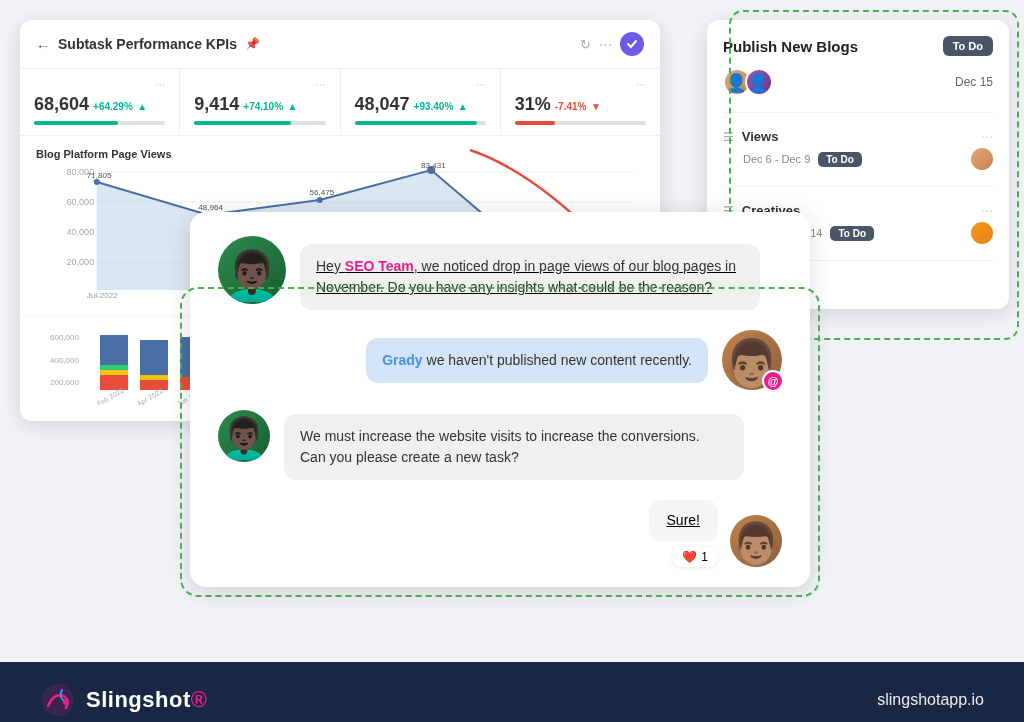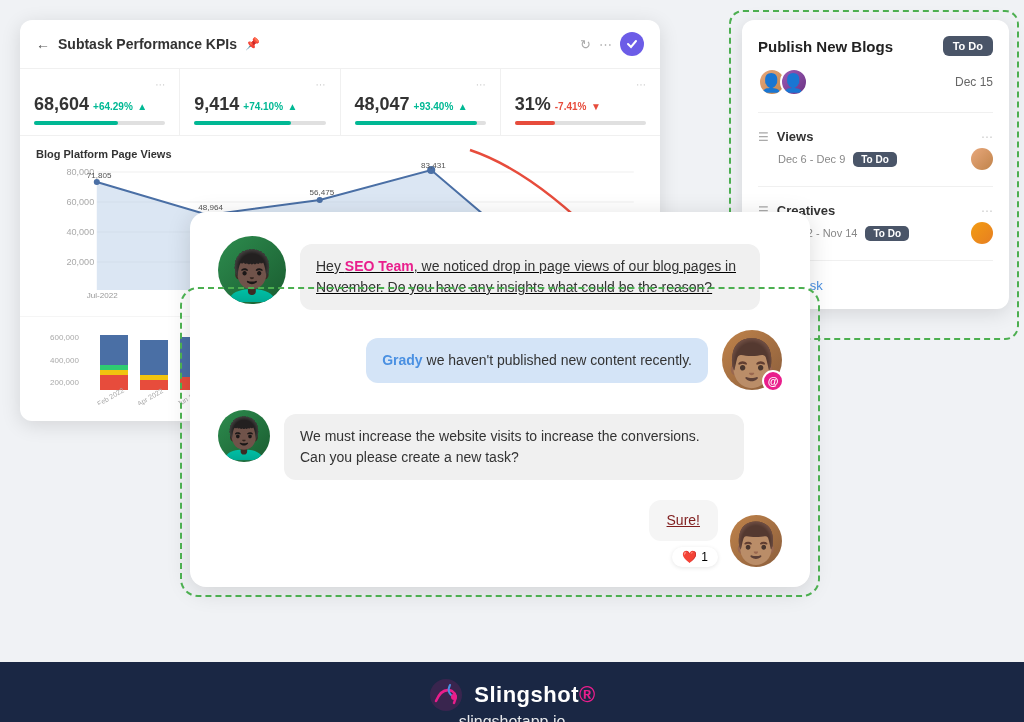--- a/index.html
+++ b/index.html
@@ -26,21 +26,20 @@
     
     .footer-bar {
       position: absolute;
       bottom: 0; left: 0; right: 0;
       height: 45px;
       background: #1a2744;
       display: flex;
       align-items: center;
       justify-content: space-between;
       padding: 0 40px;
-      flex-direction: column;
     }
 
     .footer-logo {
       display: flex;
       align-items: center;
       gap: 10px;
     }
 
     .footer-logo-icon {
       width: 36px;
@@ -222,21 +221,21 @@
     .bar-chart-section {
       padding: 8px 16px 12px;
       border-top: 1px solid #f5f5f5;
     }
 
     
     .task-panel {
       position: absolute;
       top: 20px;
       right: 15px;
-      width: 267px;
+      width: 302px;
       background: white;
       border-radius: 12px;
       box-shadow: 0 4px 20px rgba(0,0,0,0.12);
       padding: 16px;
     }
 
     .task-panel-header {
       display: flex;
       align-items: center;
       justify-content: space-between;
@@ -445,21 +444,21 @@
       color: #333;
     }
 
     .chat-bubble.light-blue {
       background: #d4e4f7;
       color: #333;
     }
 
     .chat-bubble.white {
       background: #f5f5f5;
-      color: #7f1d1d;
+      color: #000000;
       text-decoration: underline;
     }
 
     .mention-highlight {
       color: #4a90e2;
       font-weight: 600;
     }
 
     .mention-highlight.pink {
       color: #e91e8c;

